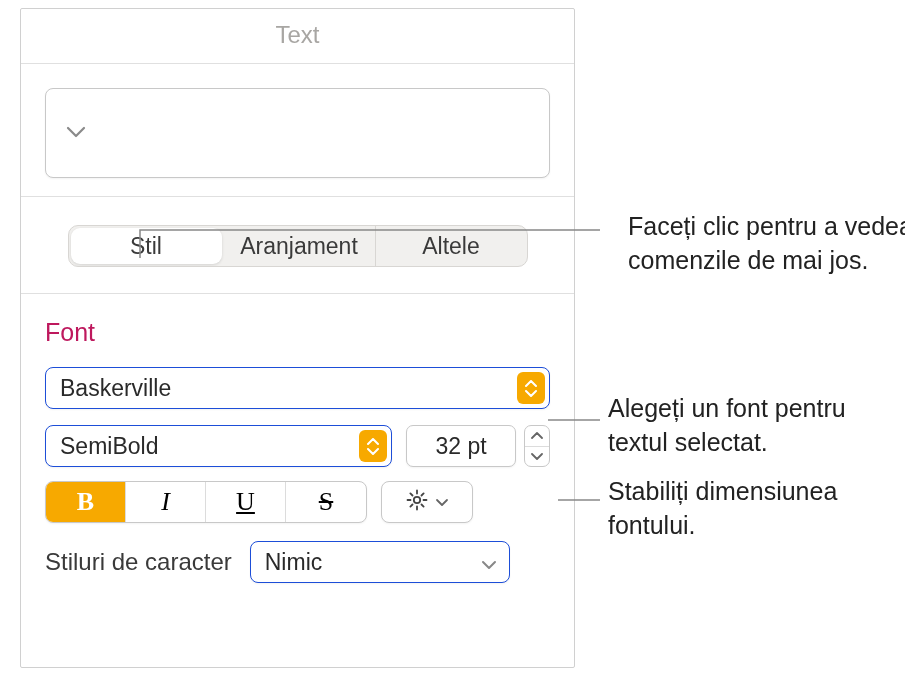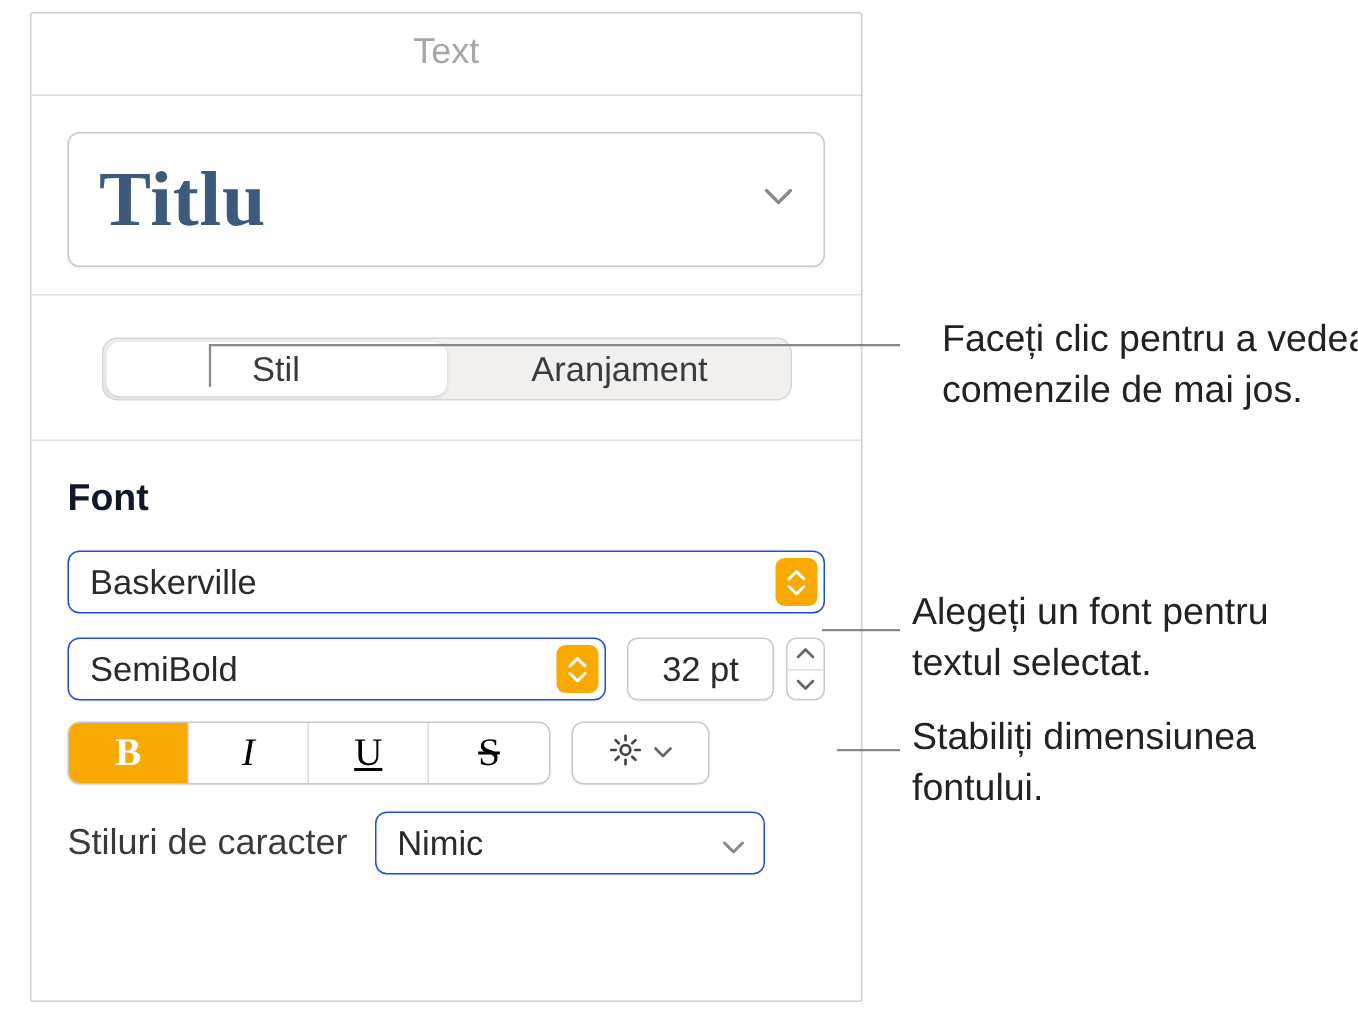--- a/index.html
+++ b/index.html
@@ -85,22 +85,22 @@
     .divider-after-seg {
       height: 1px;
       background: #e0e0e0;
       margin: 0 0 24px;
     }
     .font-section {
       padding: 0 24px;
     }
     .font-label {
       font-size: 25px;
-      font-weight: 700;
-      color: #0f172a;
+      font-weight: 400;
+      color: #be185d;
       margin-bottom: 20px;
     }
     .popup-btn {
       display: flex;
       align-items: center;
       justify-content: space-between;
       background: #fff;
       border: 1px solid #1d4ed8;
       border-radius: 8px;
       height: 42px;
@@ -129,21 +129,21 @@
       margin-bottom: 14px;
       align-items: flex-end;
     }
     .weight-popup { flex: 1; }
     .size-box {
       display: flex;
       align-items: center;
       gap: 8px;
     }
     .size-field {
-      width: 98px;
+      width: 110px;
       height: 42px;
       background: #fff;
       border: 1px solid #c8c8c8;
       border-radius: 7px;
       display: flex;
       align-items: center;
       justify-content: center;
       font-size: 23px;
       color: #2a2a2a;
       box-shadow: 0 1px 2px rgba(0,0,0,0.05);
@@ -249,33 +249,33 @@
       fill: none;
     }
   </style>
 </head>
 <body>
 
 <div class="panel">
   <div class="panel-header">Text</div>
 
   <div class="style-preview">
-    <span class="style-preview-text">Titlu</span>
     <span class="style-preview-chevron">
       <svg width="20" height="12" viewBox="0 0 20 12">
           <path d="M2 2 L10 10 L18 2" stroke="#8a8a8a" stroke-width="2.2" fill="none" stroke-linecap="round" stroke-linejoin="round"></path>
         </svg>
     </span>
   </div>
 
   <div class="divider-after-preview"></div>
 
   <div class="segmented">
     <div class="seg active">Stil</div>
     <div class="seg">Aranjament</div>
+    <div class="seg">Altele</div>
   </div>
 
   <div class="divider-after-seg"></div>
 
   <div class="font-section">
     <div class="font-label">Font</div>
 
     <div class="popup-btn full">
       <span>Baskerville</span>
       <span class="yellow-stepper">

